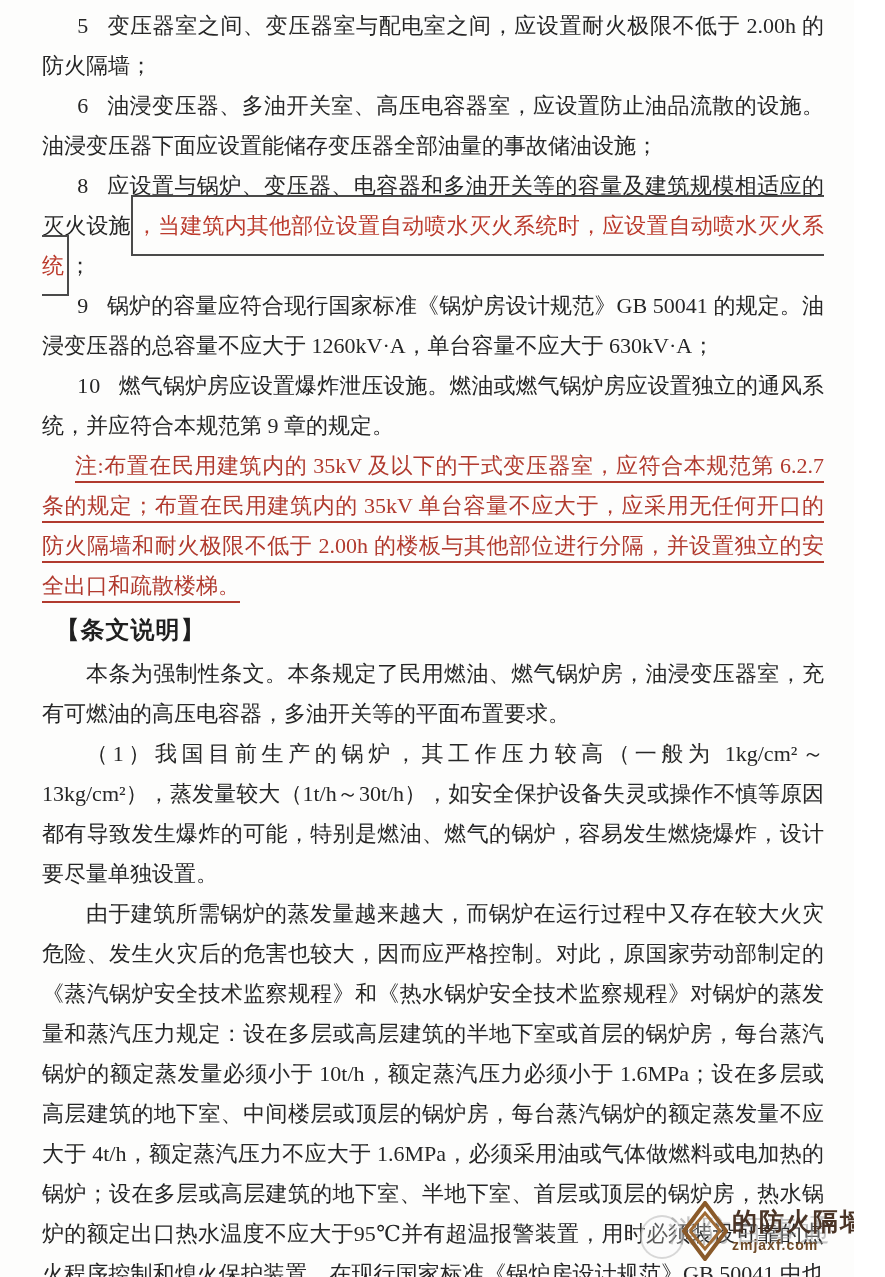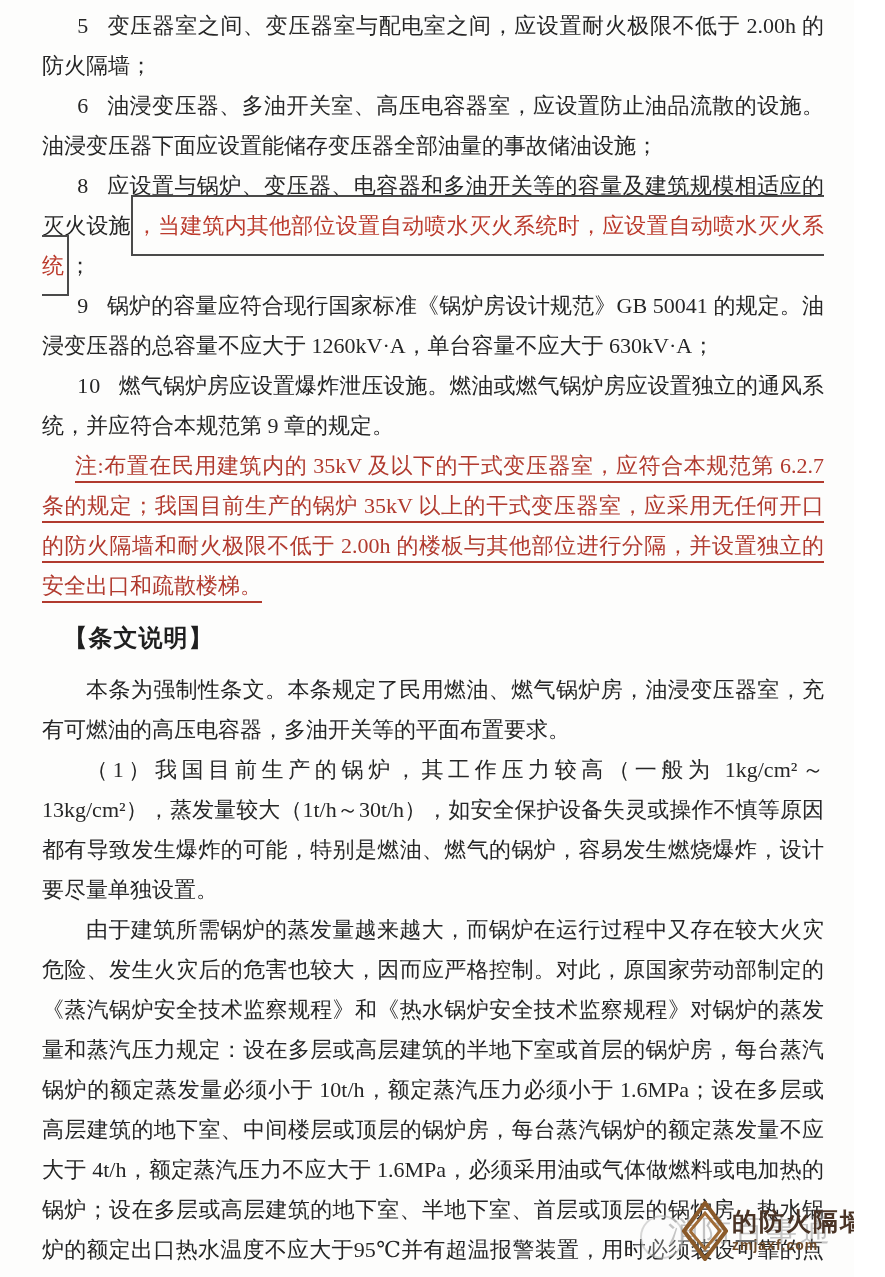--- a/index.html
+++ b/index.html
@@ -27,21 +27,21 @@
   }
   .note{ margin:0; text-indent:1.5em; }
   .note .note-inner{
     color:#b13a2e;
     text-decoration:underline;
     text-decoration-color:#b13a2e;
     text-decoration-thickness:2px;
     text-underline-offset:8px;
   }
   .expl-header{
-    margin:12px;
+    margin:4px;
     font-family:"Liberation Sans","DejaVu Sans",sans-serif;
     font-weight:700;
     font-size:24px;
     line-height:40px;
     text-indent:0.4em;
     letter-spacing:1px;
     color:#1f1f1f;
   }
   .para{ margin:0; text-indent:2em; }
   
@@ -84,21 +84,21 @@
 
     <p class="clause"><span class="num">6</span><span>油浸变压器、多油开关室、高压电容器室，应设置防止油品流散的设施。油浸变压器下面应设置能储存变压器全部油量的事故储油设施；</span></p>
 
 
     <p class="clause"><span class="num">8</span><span>应设置与锅炉、变压器、电容器和多油开关等的容量及建筑规模相适应的灭火设施</span><span class="boxed">，当建筑内其他部位设置自动喷水灭火系统时，应设置自动喷水灭火系统</span><span>；</span></p>
 
     <p class="clause"><span class="num">9</span><span>锅炉的容量应符合现行国家标准《锅炉房设计规范》GB 50041 的规定。油浸变压器的总容量不应大于 1260kV·A，单台容量不应大于 630kV·A；</span></p>
 
     <p class="clause"><span class="num">10</span><span>燃气锅炉房应设置爆炸泄压设施。燃油或燃气锅炉房应设置独立的通风系统，并应符合本规范第 9 章的规定。</span></p>
 
-    <p class="note"><span class="note-inner">注:布置在民用建筑内的 35kV 及以下的干式变压器室，应符合本规范第 6.2.7 条的规定；我国目前生产的锅炉 35kV 以上的干式变压器室，应采用无任何开口的防火隔墙和耐火极限不低于 2.00h 的楼板与其他部位进行分隔，并设置独立的安全出口和疏散楼梯。</span></p>
+    <p class="note"><span class="note-inner">注:布置在民用建筑内的 35kV 及以下的干式变压器室，应符合本规范第 6.2.7 条的规定；布置在民用建筑内的 35kV 单台容量不应大于，应采用无任何开口的防火隔墙和耐火极限不低于 2.00h 的楼板与其他部位进行分隔，并设置独立的安全出口和疏散楼梯。</span></p>
 
     <p class="expl-header">【条文说明】</p>
 
     <p class="para">本条为强制性条文。本条规定了民用燃油、燃气锅炉房，油浸变压器室，充有可燃油的高压电容器，多油开关等的平面布置要求。</p>
     <p class="para">（1）我国目前生产的锅炉，其工作压力较高（一般为 1kg/cm²～13kg/cm²），蒸发量较大（1t/h～30t/h），如安全保护设备失灵或操作不慎等原因都有导致发生爆炸的可能，特别是燃油、燃气的锅炉，容易发生燃烧爆炸，设计要尽量单独设置。</p>
     <p class="para">由于建筑所需锅炉的蒸发量越来越大，而锅炉在运行过程中又存在较大火灾危险、发生火灾后的危害也较大，因而应严格控制。对此，原国家劳动部制定的《蒸汽锅炉安全技术监察规程》和《热水锅炉安全技术监察规程》对锅炉的蒸发量和蒸汽压力规定：设在多层或高层建筑的半地下室或首层的锅炉房，每台蒸汽锅炉的额定蒸发量必须小于 10t/h，额定蒸汽压力必须小于 1.6MPa；设在多层或高层建筑的地下室、中间楼层或顶层的锅炉房，每台蒸汽锅炉的额定蒸发量不应大于 4t/h，额定蒸汽压力不应大于 1.6MPa，必须采用油或气体做燃料或电加热的锅炉；设在多层或高层建筑的地下室、半地下室、首层或顶层的锅炉房，热水锅炉的额定出口热水温度不应大于95℃并有超温报警装置，用时必须装设可靠的点火程序控制和熄火保护装置。在现行国家标准《锅炉房设计规范》GB 50041 中也有较详细的规定。</p>
     <p class="para">充有可燃油的高压电容器、多油开关等，具有较大的火灾危险性，但干式或其他无可燃液体的变压器火灾危险性小，不易发生爆炸，故本条文未作限制。但干</p>
 
   </div>
 

